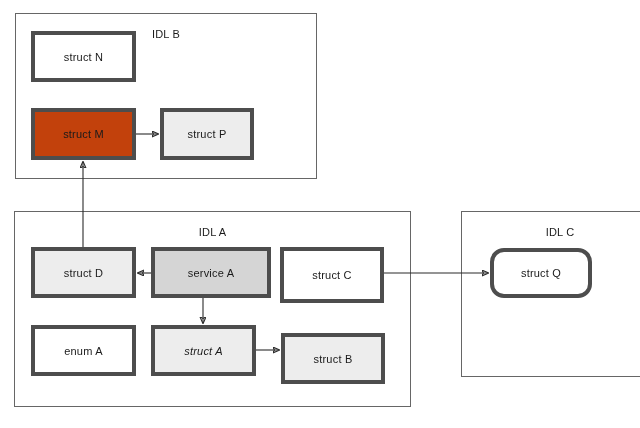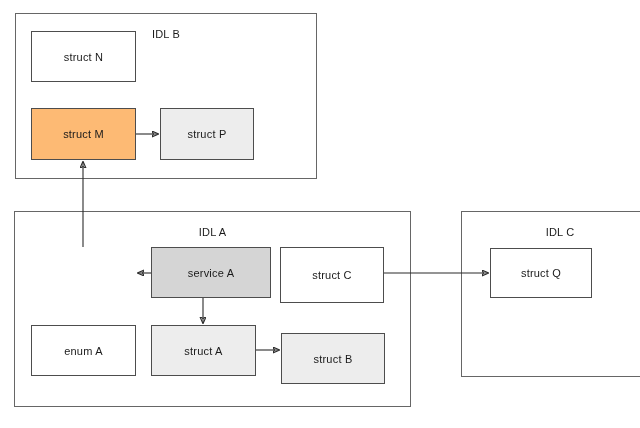--- a/index.html
+++ b/index.html
@@ -31,21 +31,21 @@
     width: 100%;
     text-align: center;
     font-size: 11px;
     color: #1a1a1a;
     top: 14px;
     left: 0;
     letter-spacing: 0.2px;
   }
   .node-box {
     position: absolute;
-    border: 1px solid #d946ef;
+    border: 4px solid #d946ef;
     box-sizing: border-box;
     display: flex;
     align-items: center;
     justify-content: center;
     background: #ffffff;
   }
   .node-label {
     font-size: 11px;
     color: #1a1a1a;
     letter-spacing: 0.2px;
@@ -76,42 +76,45 @@
   <div class="container-box" id="box-idl-a" style="left: 14px; top: 211px; width: 397px; height: 196px; border-color: rgb(102, 102, 102);">
     <span class="container-label">IDL A</span>
   </div>
   <div class="container-box" id="box-idl-c" style="left: 461px; top: 211px; width: 198px; height: 166px; border-color: rgb(102, 102, 102);">
     <span class="container-label">IDL C</span>
   </div>
 
   <div class="node-box" id="node-struct-n" style="left: 31px; top: 31px; width: 105px; height: 51px; background: rgb(255, 255, 255); border-color: rgb(77, 77, 77);">
     <span class="node-label">struct N</span>
   </div>
-  <div class="node-box" id="node-struct-m" style="left: 31px; top: 108px; width: 105px; height: 52px; background: #fdba74; border-color: rgb(77, 77, 77);">
+  <div class="node-box" id="node-struct-m" style="left: 31px; top: 108px; width: 105px; height: 52px; background: #c2410c; border-color: rgb(77, 77, 77);">
     <span class="node-label">struct M</span>
   </div>
   <div class="node-box" id="node-struct-p" style="left: 160px; top: 108px; width: 94px; height: 52px; background: rgb(237, 237, 237); border-color: rgb(77, 77, 77);">
     <span class="node-label">struct P</span>
+  </div>
+  <div class="node-box" id="node-struct-d" style="left: 31px; top: 247px; width: 105px; height: 51px; background: rgb(237, 237, 237); border-color: rgb(77, 77, 77);">
+    <span class="node-label">struct D</span>
   </div>
   <div class="node-box" id="node-service-a" style="left: 151px; top: 247px; width: 120px; height: 51px; background: rgb(213, 213, 213); border-color: rgb(77, 77, 77);">
     <span class="node-label">service A</span>
   </div>
   <div class="node-box" id="node-struct-c" style="left: 280px; top: 247px; width: 104px; height: 56px; background: rgb(255, 255, 255); border-color: rgb(77, 77, 77);">
     <span class="node-label">struct C</span>
   </div>
   <div class="node-box" id="node-enum-a" style="left: 31px; top: 325px; width: 105px; height: 51px; background: rgb(255, 255, 255); border-color: rgb(77, 77, 77);">
     <span class="node-label">enum A</span>
   </div>
-  <div class="node-box" id="node-struct-a" style="left: 151px; top: 325px; width: 105px; height: 51px; background: rgb(237, 237, 237); border-color: rgb(77, 77, 77);">
+  <div class="node-box" id="node-struct-a" style="left: 151px; top: 325px; width: 105px; height: 51px; background: rgb(237, 237, 237); border-color: rgb(77, 77, 77); font-style: italic;">
     <span class="node-label">struct A</span>
   </div>
   <div class="node-box" id="node-struct-b" style="left: 281px; top: 333px; width: 104px; height: 51px; background: rgb(237, 237, 237); border-color: rgb(77, 77, 77);">
     <span class="node-label">struct B</span>
   </div>
-  <div class="node-box" id="node-struct-q" style="left: 490px; top: 248px; width: 102px; height: 50px; background: rgb(255, 255, 255); border-color: rgb(77, 77, 77);">
+  <div class="node-box" id="node-struct-q" style="left: 490px; top: 248px; width: 102px; height: 50px; background: rgb(255, 255, 255); border-color: rgb(77, 77, 77); border-radius: 14px;">
     <span class="node-label">struct Q</span>
   </div>
 
   <svg class="edges" id="edge-layer" viewBox="0 0 640 428">
     <defs>
       <marker id="arrowhead" markerWidth="7" markerHeight="7" refX="6.2" refY="3" orient="auto" markerUnits="userSpaceOnUse">
         <path d="M0,0 L7,3 L0,6 L1.6,3 z" fill="#2b2b2b" stroke="none"></path>
       </marker>
     </defs>
     <g id="edge-group">

